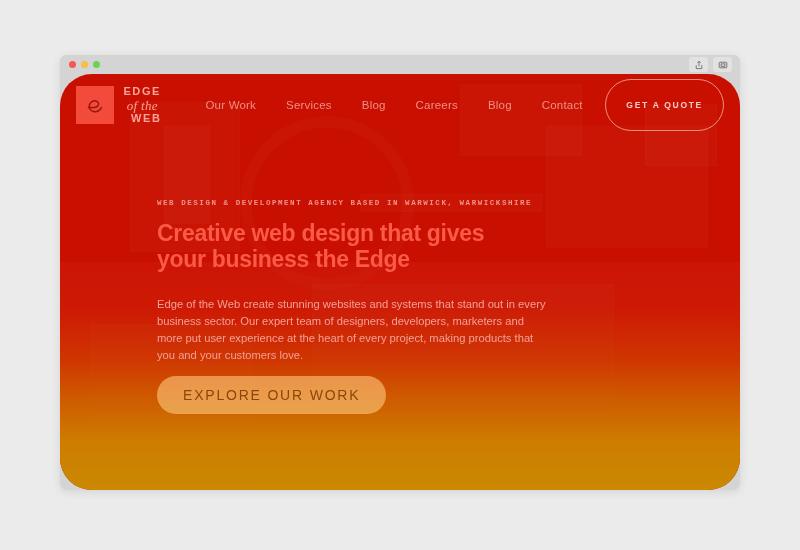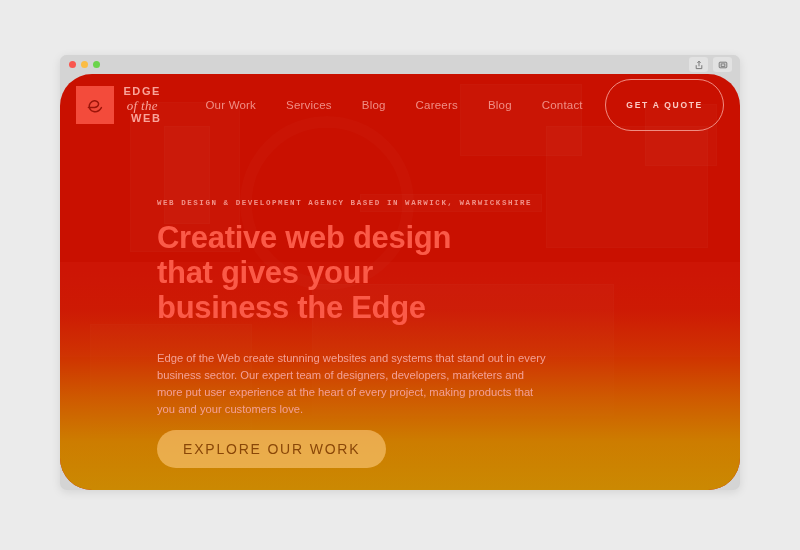--- a/index.html
+++ b/index.html
@@ -215,21 +215,21 @@
     font-size: 7.5px;
     font-weight: bold;
     letter-spacing: 1.55px;
     margin: 0 0 13px 0;
     font-family: Liberation Mono, monospace;
   }
 
   .headline {
     margin: 0;
     color: #fb5a48;
-    font-size: 31px;
+    font-size: 23px;
     font-weight: bold;
     line-height: 1.135;
     letter-spacing: -0.3px;
     max-width: 330px;
   }
 
   .hero-copy {
     margin: 24px 0 0 0;
     color: #f3a096;
     font-size: 11.2px;

